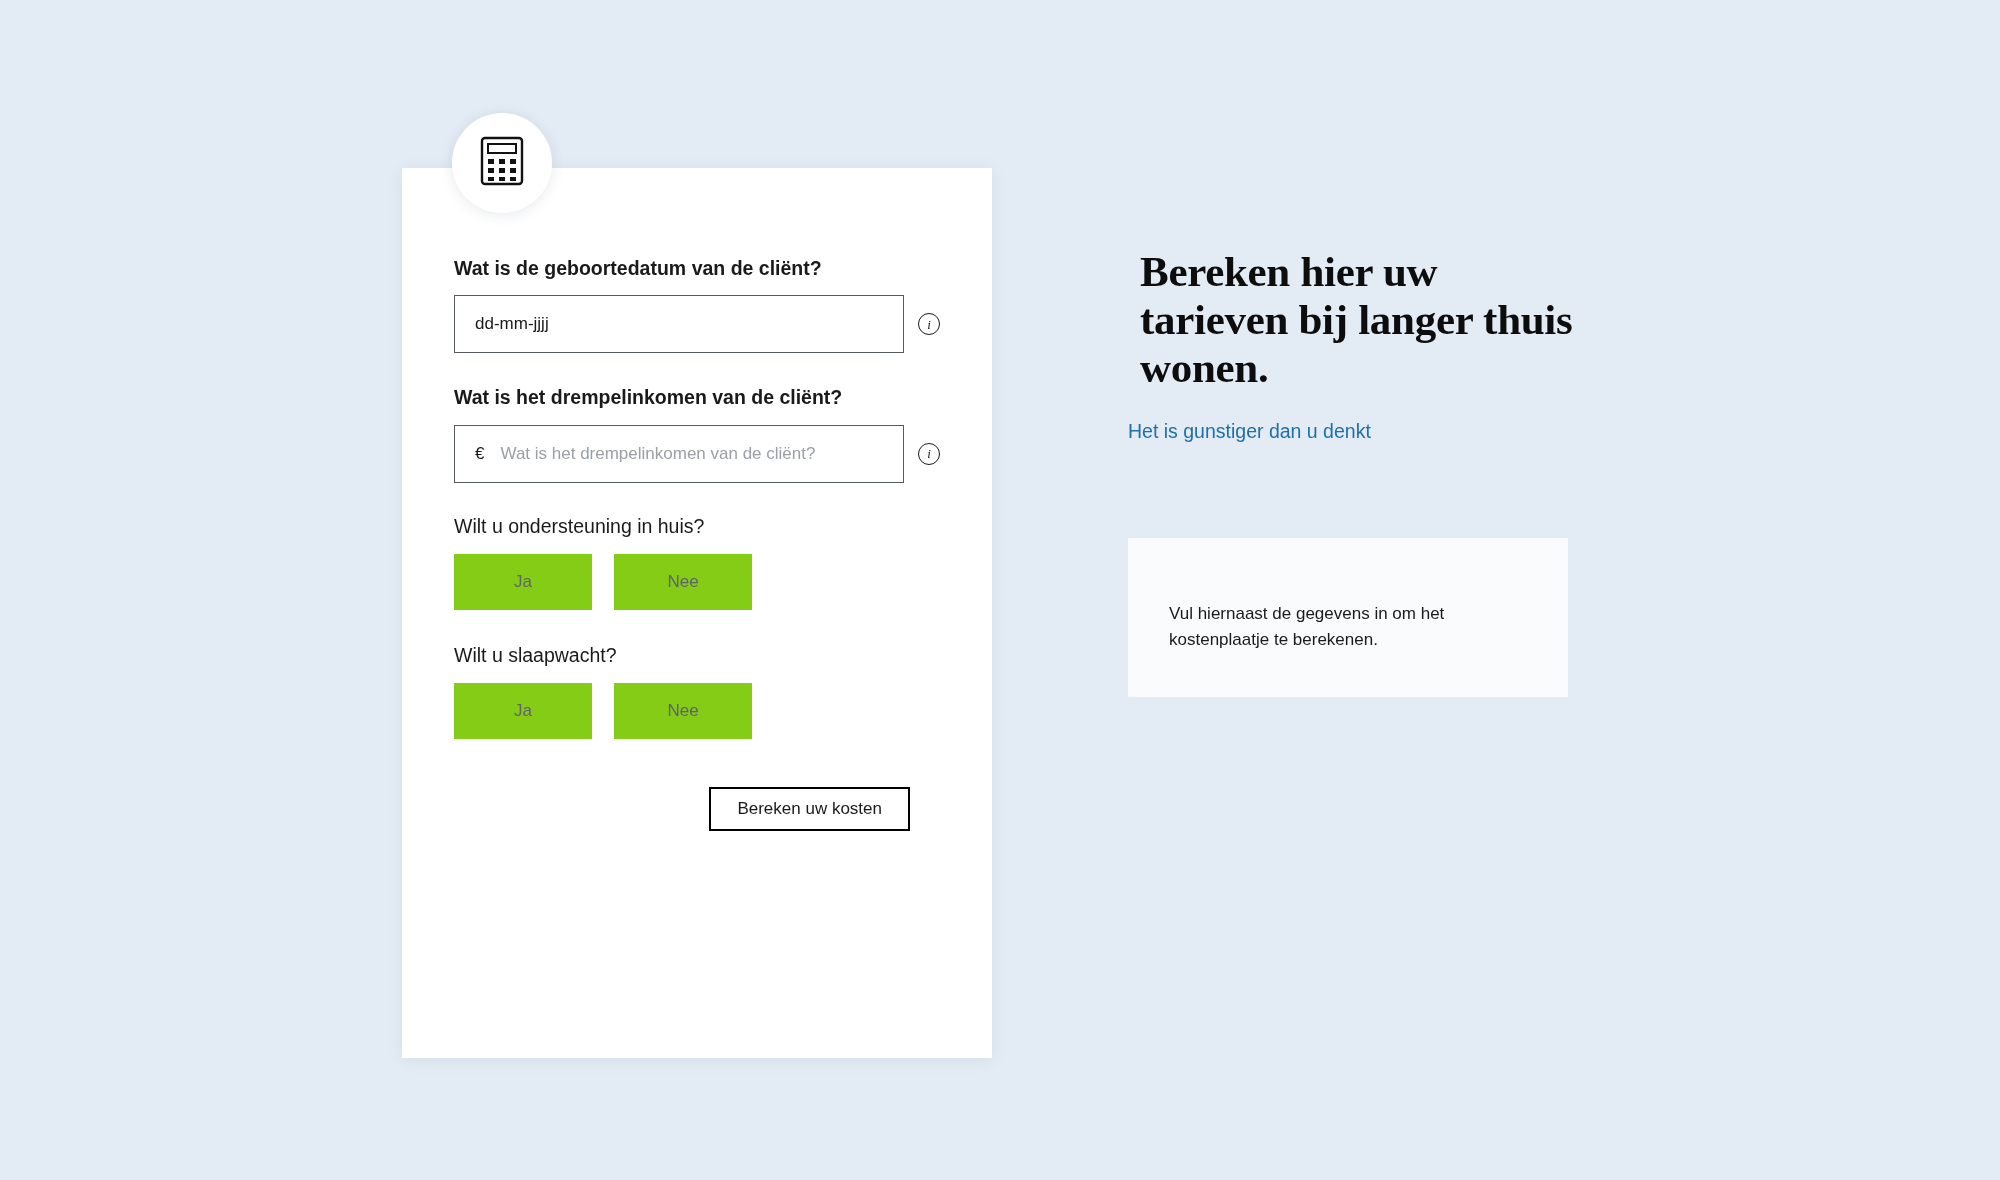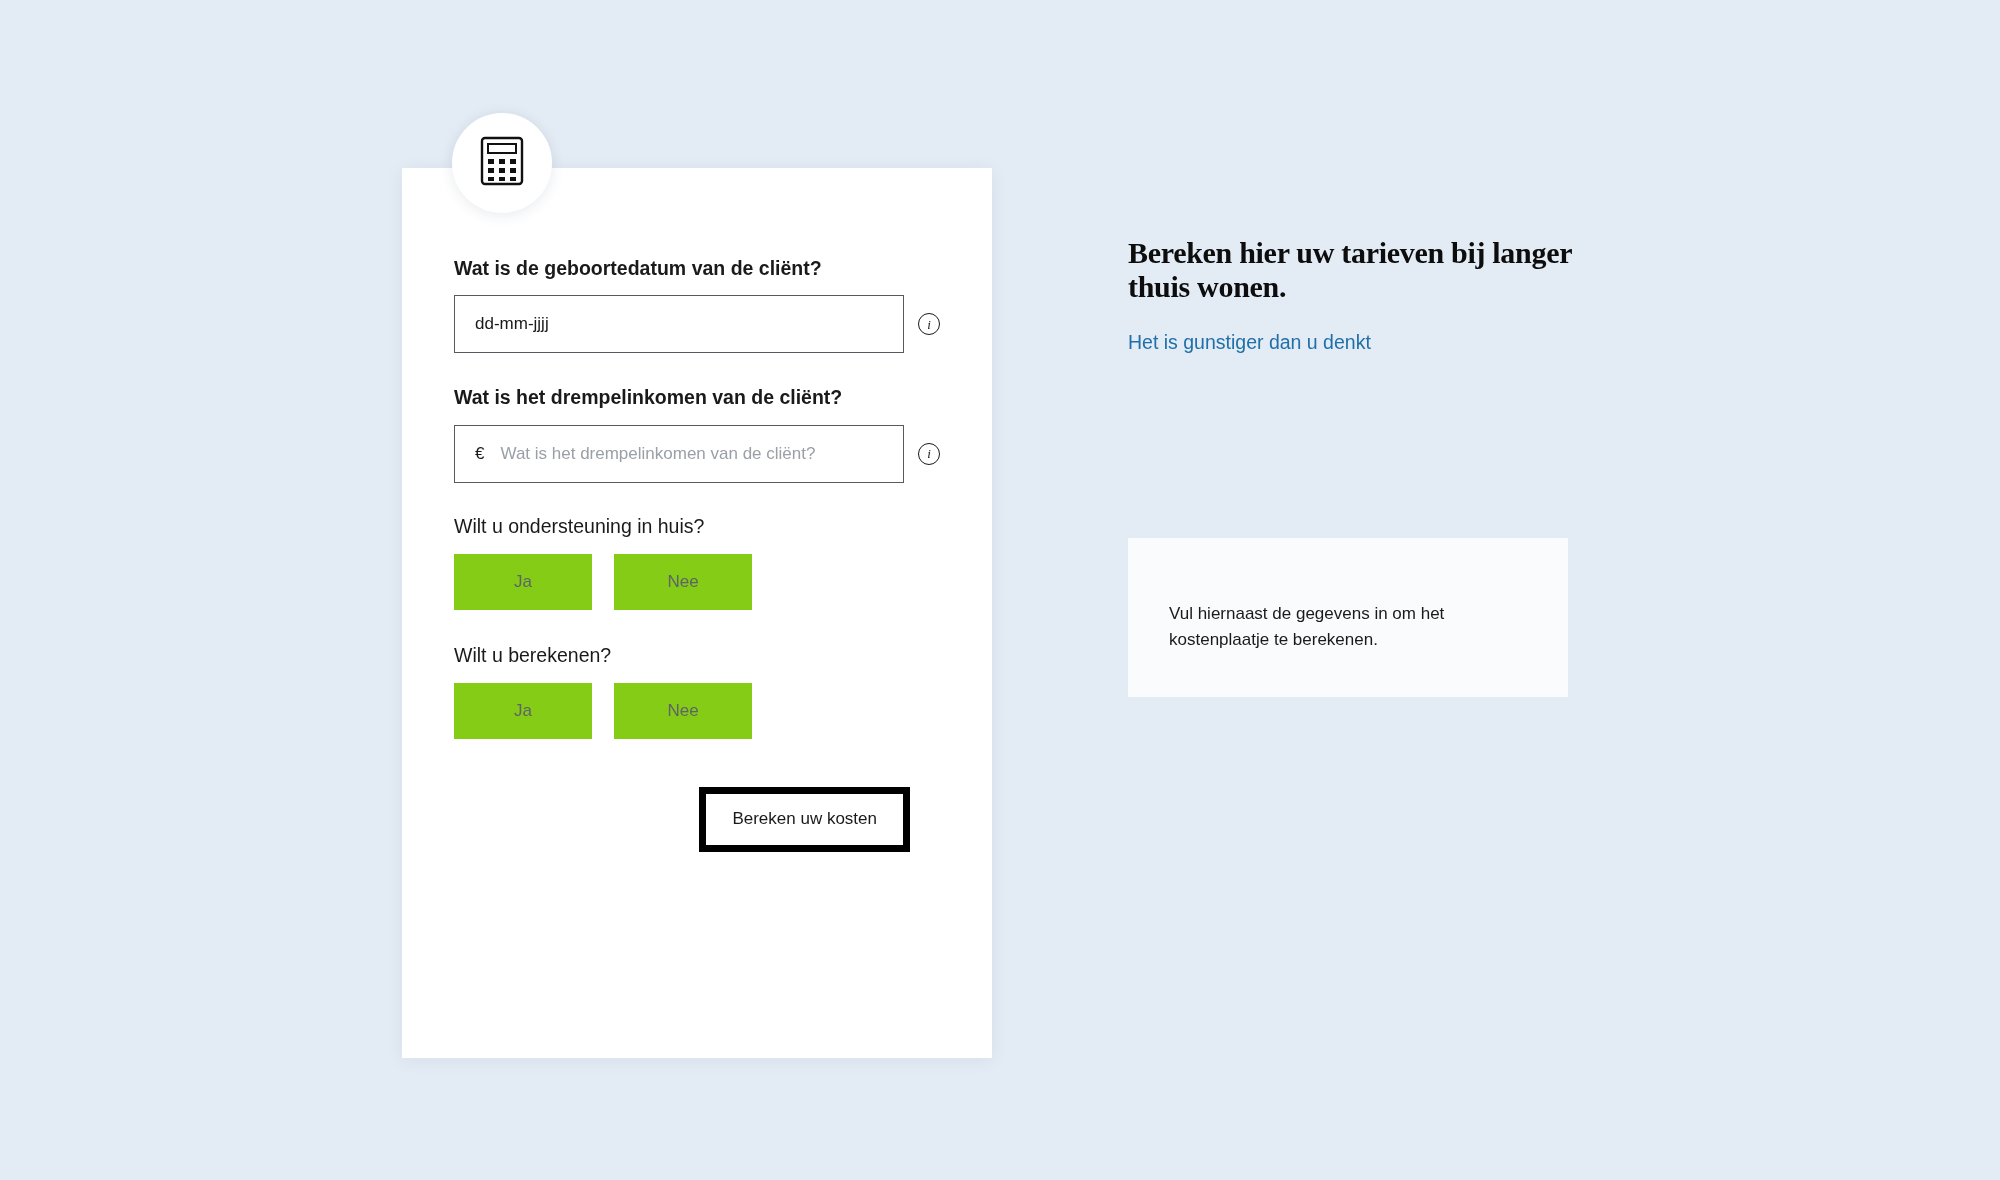--- a/index.html
+++ b/index.html
@@ -144,45 +144,45 @@
     cursor: pointer;
   }
 
   .submit-wrap {
     display: flex;
     justify-content: flex-end;
     width: 456px;
     margin-top: 48px;
   }
   .submit-btn {
-    height: 65px;
+    height: 44px;
     padding: 0 26px;
     background: #ffffff;
-    border: 7px solid #000000;
+    border: 2px solid #000000;
     font-size: 17px;
     color: #1a1a1a;
     font-family: "Liberation Sans", sans-serif;
     cursor: pointer;
   }
 
   
   .right-col {
     position: absolute;
     left: 1128px;
     top: 236px;
     width: 460px;
   }
 
   .headline {
     font-family: "Liberation Serif", serif;
     font-weight: bold;
-    font-size: 30px;
+    font-size: 43px;
     line-height: 1.12;
     color: #0d0d0d;
-    margin: 0;
+    margin: 12px;
     letter-spacing: -0.3px;
   }
 
   .subline {
     margin: 28px 0 0 0;
     font-size: 19.5px;
     color: #1f6fa8;
     cursor: pointer;
   }
 
@@ -257,21 +257,21 @@
         </div>
         <span class="info-icon">i</span>
       </div>
 
       <div class="choice-label">Wilt u ondersteuning in huis?</div>
       <div class="choice-row">
         <button class="choice-btn">Ja</button>
         <button class="choice-btn">Nee</button>
       </div>
 
-      <div class="choice-label">Wilt u berekenen?</div>
+      <div class="choice-label">Wilt u slaapwacht?</div>
       <div class="choice-row">
         <button class="choice-btn">Ja</button>
         <button class="choice-btn">Nee</button>
       </div>
 
       <div class="submit-wrap">
         <button class="submit-btn">Bereken uw kosten</button>
       </div>
 
     </div>

